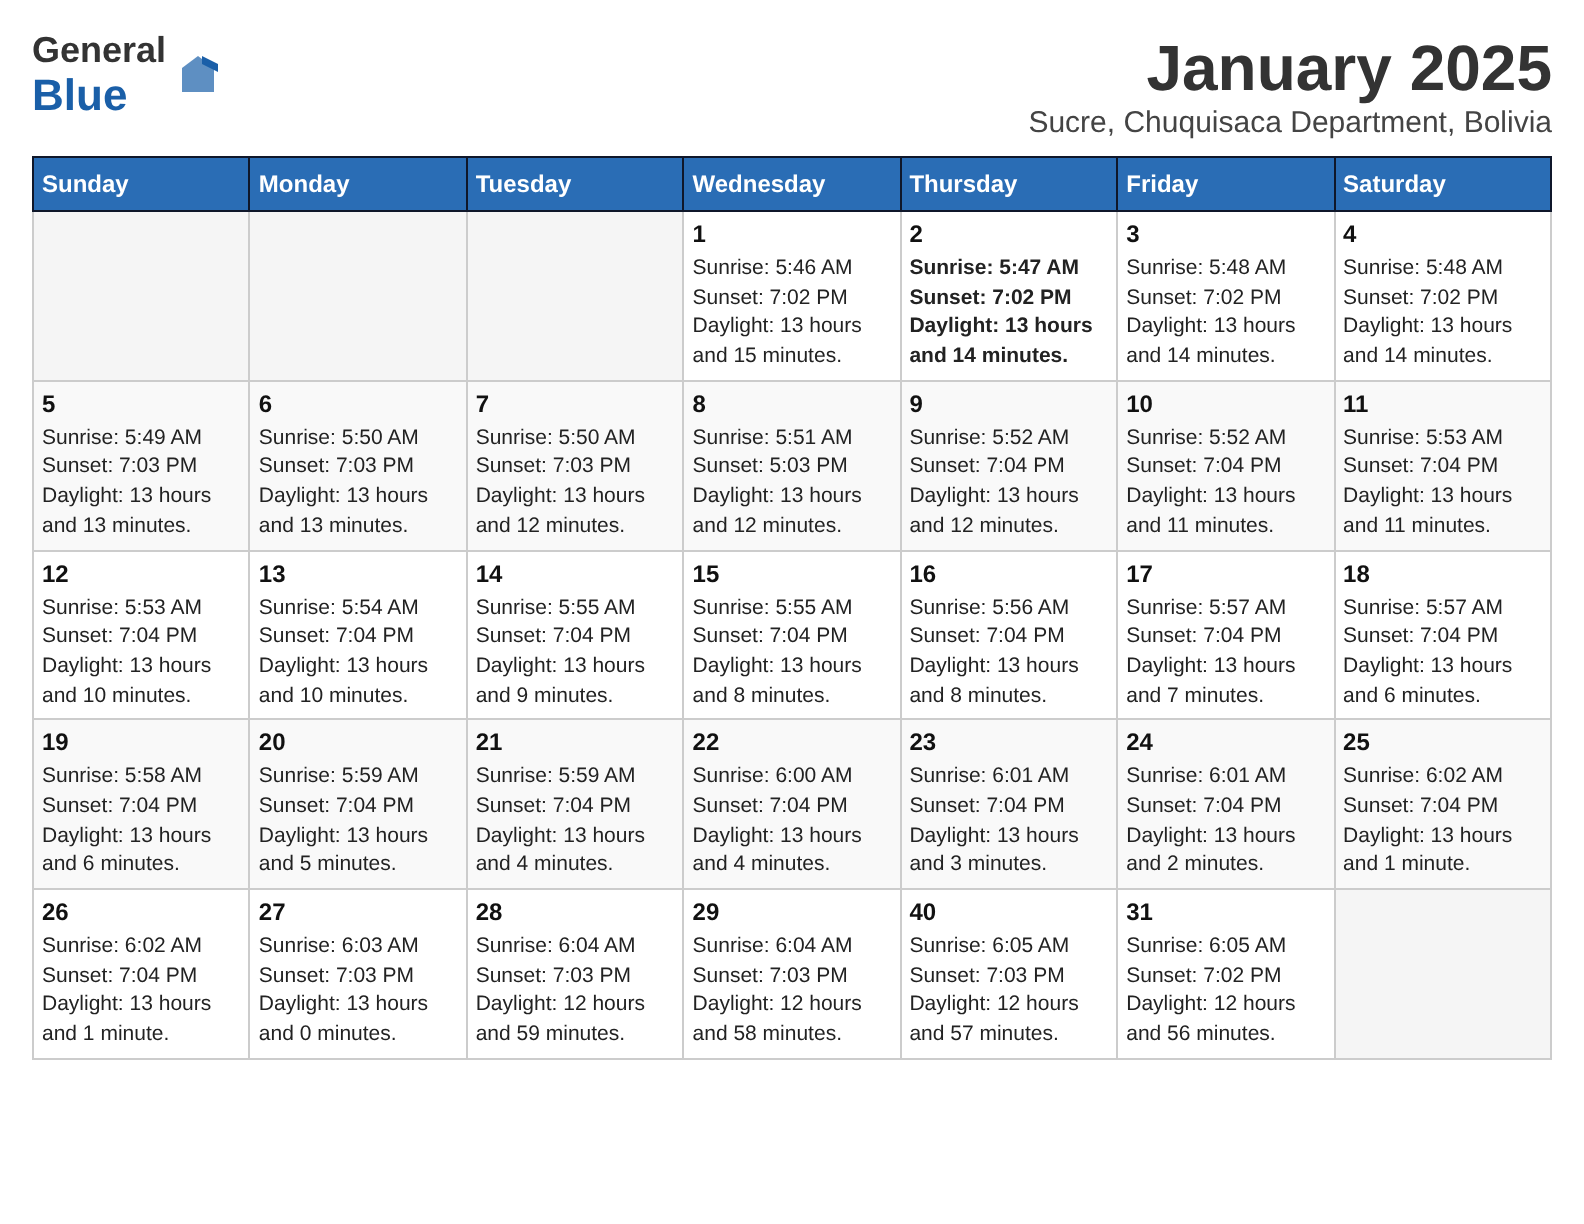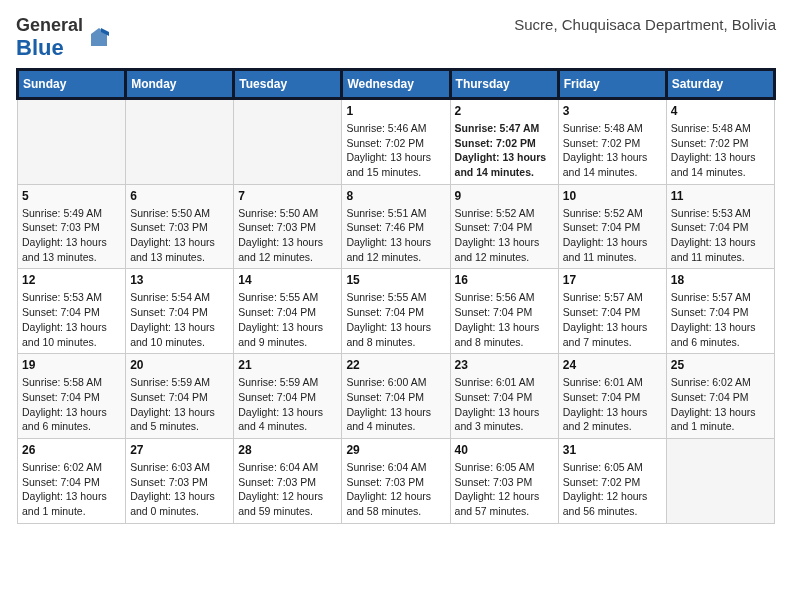--- a/index.html
+++ b/index.html
@@ -58,21 +58,21 @@
       border-collapse: collapse;
       font-size: 11px;
     }
     .calendar th {
       background-color: #2a6db5;
       color: #fff;
       padding: 6px 4px;
       text-align: left;
       font-size: 12px;
       font-weight: bold;
-      border: 3px solid #0f172a;
+      border: 1px solid #0f172a;
     }
     .calendar td {
       border: 1px solid #ccc;
       vertical-align: top;
       padding: 4px;
       width: 108px;
       min-height: 70px;
       background: #fff;
     }
     .calendar td.empty {
@@ -104,20 +104,21 @@
     <div class="logo-text">
       <span class="logo-general">General</span>
       <span class="logo-blue">Blue</span>
     </div>
     <svg class="logo-icon" viewBox="0 0 24 24">
       <path d="M12 2 L20 8 L20 20 L4 20 L4 8 Z" fill="#1a5fa8" opacity="0.7"></path>
       <path d="M14 2 L22 6 L22 10 L14 6 Z" fill="#1a5fa8"></path>
     </svg>
   </div>
   <div class="title-block">
+    <div class="month-title">January 2025</div>
     <div class="location-title">Sucre, Chuquisaca Department, Bolivia</div>
   </div>
 </div>
 
 <table class="calendar">
   <thead>
     <tr>
     <th>Sunday</th>
         <th>Monday</th>
         <th>Tuesday</th>
@@ -172,21 +173,21 @@
         </td>
         <td>
           <div class="day-number">7</div>
           <div class="day-info" style="white-space: pre-line;">Sunrise: 5:50 AM
 Sunset: 7:03 PM
 Daylight: 13 hours and 12 minutes.</div>
         </td>
         <td>
           <div class="day-number">8</div>
           <div class="day-info" style="white-space: pre-line;">Sunrise: 5:51 AM
-Sunset: 7:46 PM
+Sunset: 5:03 PM
 Daylight: 13 hours and 12 minutes.</div>
         </td>
         <td>
           <div class="day-number">9</div>
           <div class="day-info" style="white-space: pre-line;">Sunrise: 5:52 AM
 Sunset: 7:04 PM
 Daylight: 13 hours and 12 minutes.</div>
         </td>
         <td>
           <div class="day-number">10</div>

